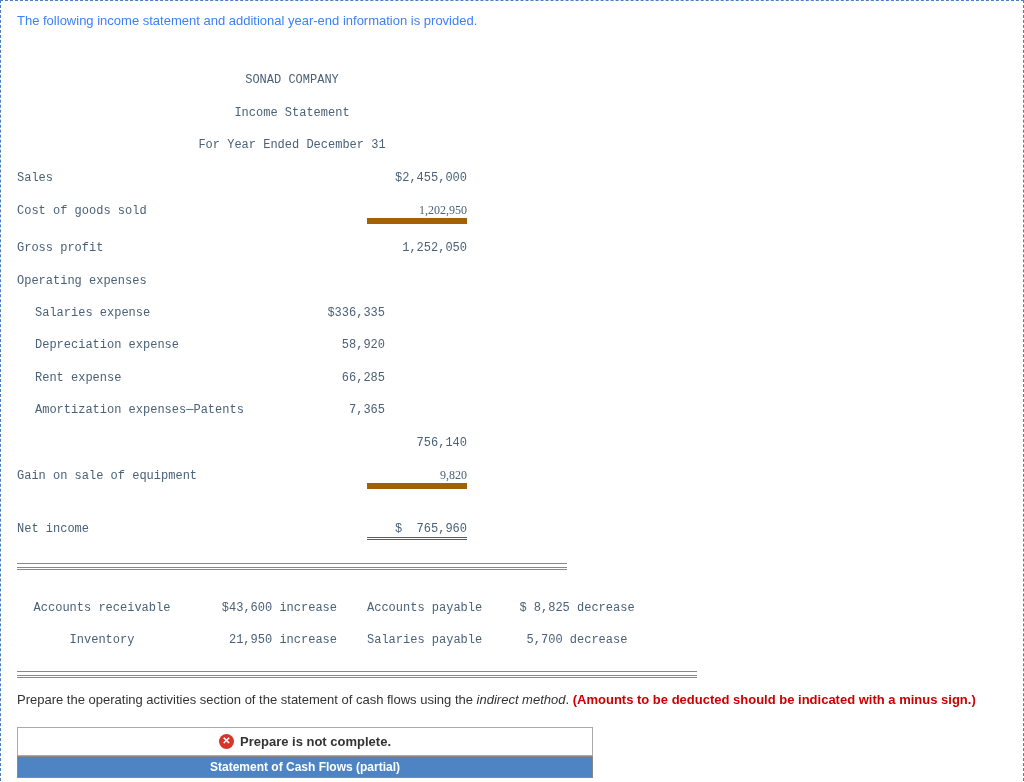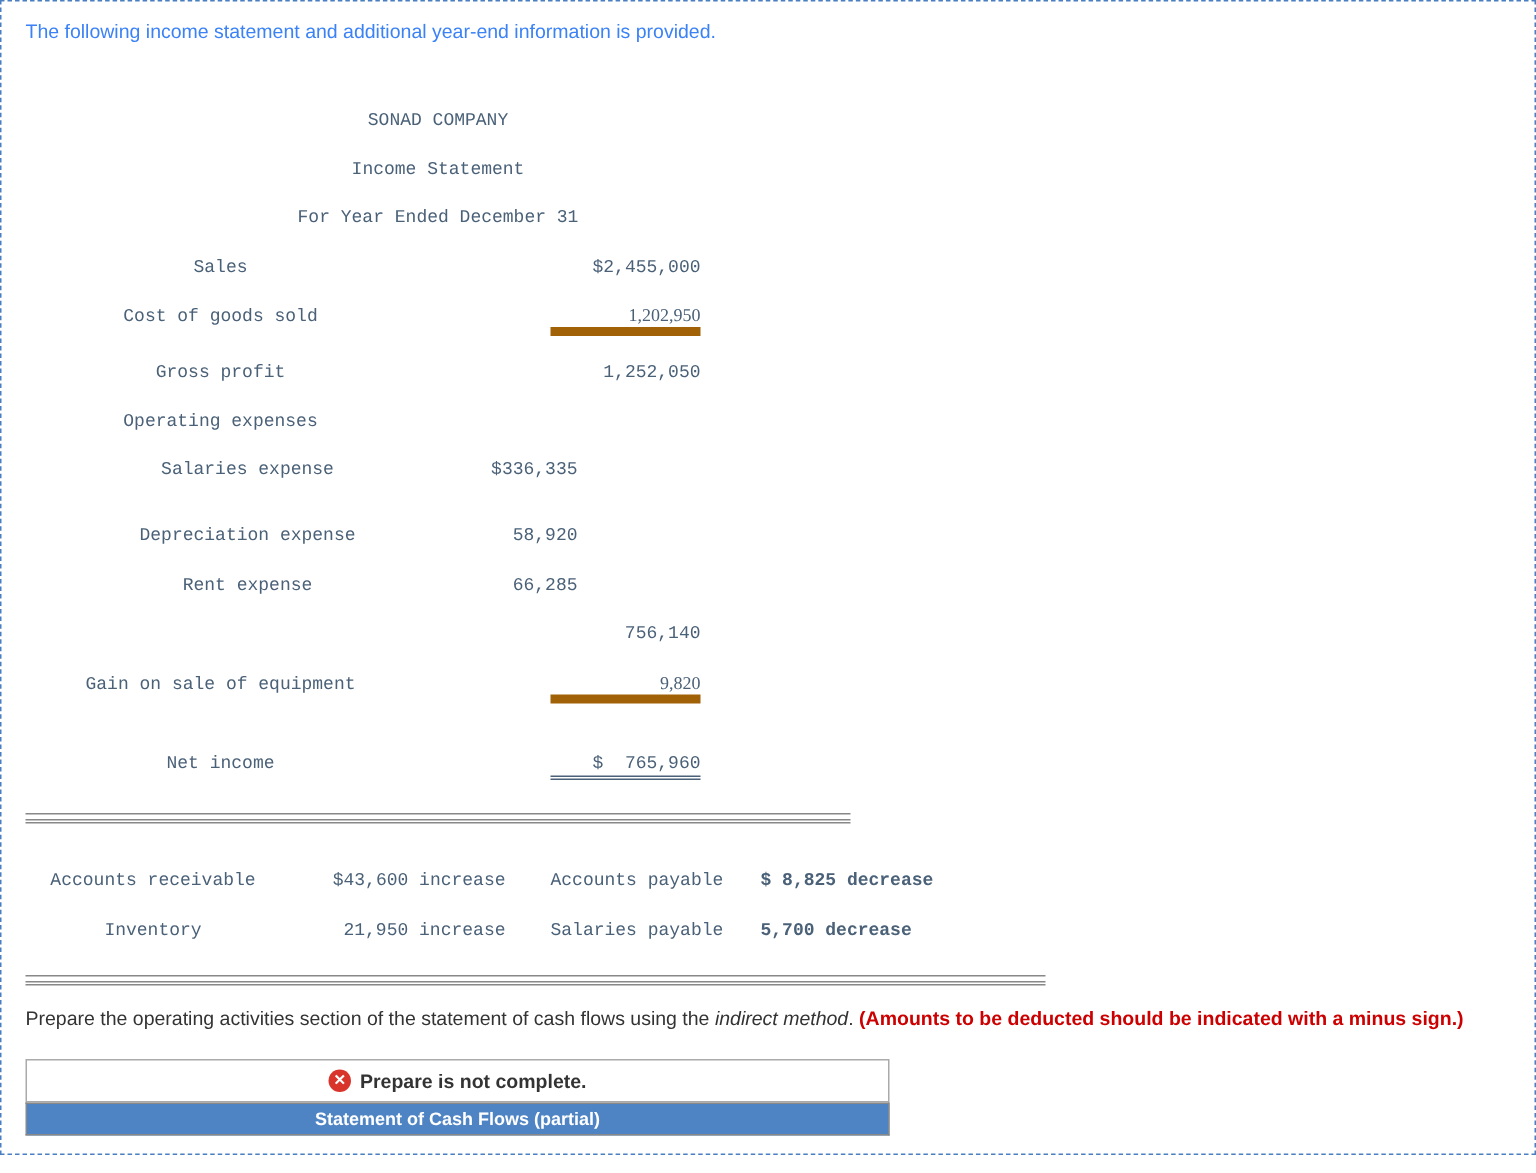--- a/index.html
+++ b/index.html
@@ -83,50 +83,51 @@
   padding: 3px 6px;
   font-size: 12px;
 }
 .cf-header {
   background: #4f84c4;
   color: #fff;
   font-weight: bold;
   text-align: center;
   padding: 5px;
 }
-.income-col1 { display:inline-block; width:260px;text-align:center; }
+.income-col1 { display:inline-block; width:260px; }
 .income-col2 { display:inline-block; width:90px; text-align:right; }
 .income-col3 { display:inline-block; width:100px; text-align:right; }
 .underline { border-bottom:6px solid #a16207;font-family:Liberation Serif, serif; }
 .dbl-underline { border-bottom:3px double #4a6178;margin-top:16px; }
 .info-col1 { display:inline-block; width:170px;text-align:center; }
 .info-col2 { display:inline-block; width:150px; text-align:right; }
 .info-col3 { display:inline-block; width:140px; padding-left:30px; }
-.info-col4 { display:inline-block; width:140px; text-align:left;font-weight:bold; }
+.info-col4 { display:inline-block; width:140px; text-align:center; }
 </style>
 </head>
 <body>
 
 
 
 <div class="intro-text">The following income statement and additional year-end information is provided.</div>
 
 <div class="mono-block">
 <div class="mono-header" style="width:550px;">
 <span>SONAD COMPANY</span><br>
 <span>Income Statement</span><br>
 <span>For Year Ended December 31</span>
 </div>
 <div><span class="income-col1">Sales</span><span class="income-col2"></span><span class="income-col3">$2,455,000</span></div>
 <div><span class="income-col1">Cost of goods sold</span><span class="income-col2"></span><span class="income-col3 underline">1,202,950</span></div>
 <div><span class="income-col1">Gross profit</span><span class="income-col2"></span><span class="income-col3">1,252,050</span></div>
 <div><span class="income-col1">Operating expenses</span></div>
 <div><span class="income-col1" style="padding-left:18px;">Salaries expense</span><span class="income-col2">$336,335</span></div>
-<div><span class="income-col1" style="padding-left:18px;margin-top:12px;">Depreciation expense</span><span class="income-col2">58,920</span></div>
+<div><span class="income-col1" style="padding-left:18px;">Depreciation expense</span><span class="income-col2">58,920</span></div>
 <div><span class="income-col1" style="padding-left:18px;">Rent expense</span><span class="income-col2">66,285</span></div>
+<div><span class="income-col1" style="padding-left:18px;">Amortization expenses—Patents</span><span class="income-col2">7,365</span></div>
 <div><span class="income-col1"></span><span class="income-col2"></span><span class="income-col3">756,140</span></div>
 <div><span class="income-col1">Gain on sale of equipment</span><span class="income-col2"></span><span class="income-col3 underline">9,820</span></div>
 <div><span class="income-col1">Net income</span><span class="income-col2"></span><span class="income-col3 dbl-underline">$  765,960</span></div>
 </div>
 <div class="rule-double"></div>
 
 <div class="mono-block">
 <div><span class="info-col1">Accounts receivable</span><span class="info-col2">$43,600 increase</span><span class="info-col3">Accounts payable</span><span class="info-col4">$ 8,825 decrease</span></div>
 <div><span class="info-col1">Inventory</span><span class="info-col2">21,950 increase</span><span class="info-col3">Salaries payable</span><span class="info-col4">5,700 decrease</span></div>
 </div>

